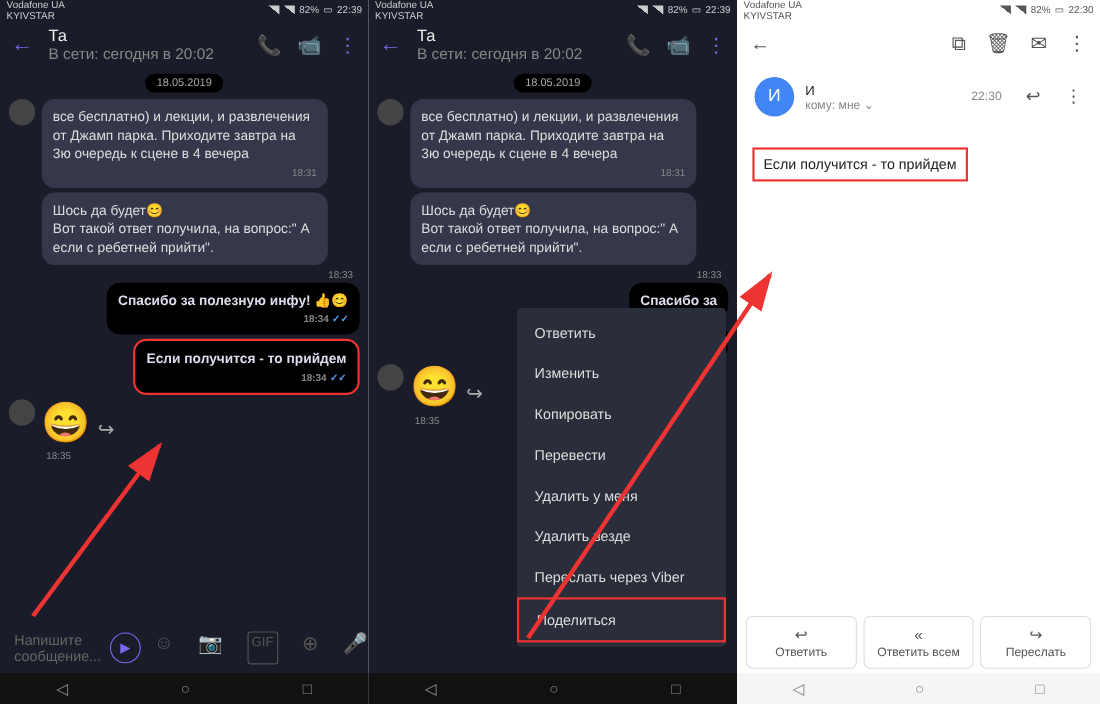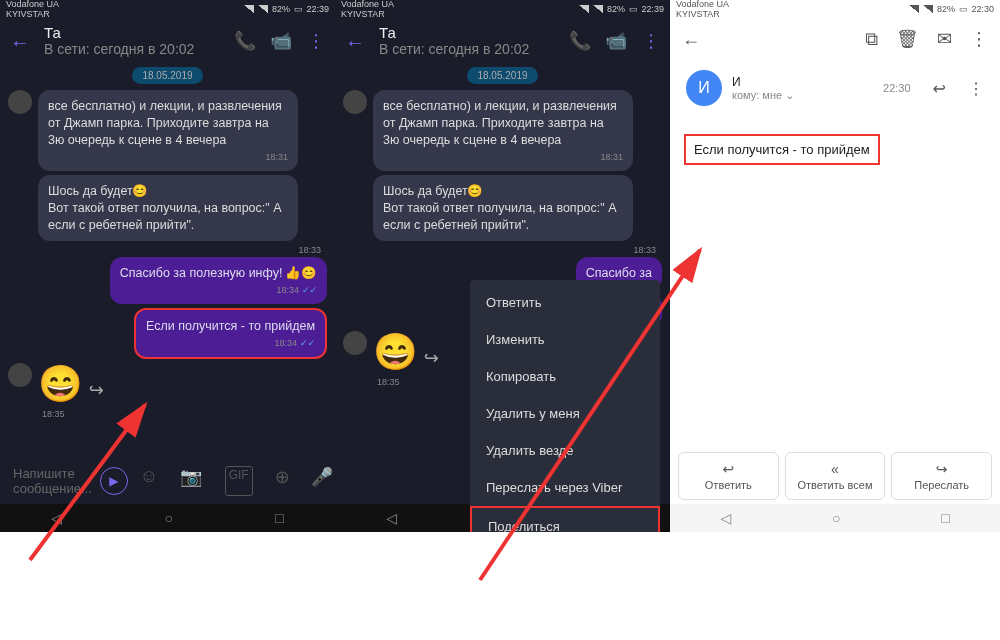--- a/index.html
+++ b/index.html
@@ -1,36 +1,36 @@
 <!DOCTYPE html>
 <html><head>
 <meta charset="utf-8">
 <style>
   * { margin:0; padding:0; box-sizing:border-box; font-family: Arial, sans-serif; }
   body { background:#fff; width:1000px; height:640px; display:flex; position:relative; }
-  .panel { height:532px; position:relative; overflow:hidden; }
+  .panel { height:640px; position:relative; overflow:hidden; }
   .p1,.p2 { width:335px; background:#1a1d29; color:#ddd; }
   .p3 { width:330px; background:#fff; color:#222; }
   .statusbar { height:18px; display:flex; justify-content:space-between; padding:2px 6px; font-size:9px; color:#ccc; align-items:center; }
   .p3 .statusbar { color:#555; }
   .statusbar .right { display:flex; gap:4px; align-items:center; }
   .sig { width:10px; height:8px; background:linear-gradient(to top right,transparent 49%,currentColor 50%); display:inline-block; }
   .chat-header { display:flex; align-items:center; padding:6px 10px; gap:14px; }
   .back-arrow { color:#7b68ee; font-size:20px; }
   .hdr-name { flex:1; }
   .hdr-name .name { font-size:15px; color:#eee; }
   .hdr-name .status { font-size:14px; color:#888; }
   .hdr-icon { color:#7b68ee; font-size:18px; }
-  .date-pill { background:#0c4a6e; color:#aaa; font-size:10px; padding:3px 10px; border-radius:10px; margin:4px auto; width:max-content; }
+  .date-pill { background:#000000; color:#aaa; font-size:10px; padding:3px 10px; border-radius:10px; margin:4px auto; width:max-content; }
   .msg-row { display:flex; padding:2px 8px; gap:6px; align-items:flex-start; }
   .msg-row.out { justify-content:flex-end; }
   .avatar { width:24px; height:24px; border-radius:50%; background:#444; flex-shrink:0; }
   .bubble { max-width:260px; padding:8px 10px; border-radius:12px; font-size:12.5px; line-height:1.35; position:relative; }
   .bubble.in { background:#34384a; color:#ddd; }
-  .bubble.out { background:#4c1d95; color:#dde; }
+  .bubble.out { background:#000000; color:#dde;font-weight:bold; }
   .time { font-size:9px; color:#888; display:block; text-align:right; margin-top:2px; }
   .time.sep { text-align:right; padding-right:14px; font-size:9px; color:#888; }
   .check { color:#58a6ff; font-size:9px; margin-left:3px; }
   .highlight-red { border:2.5px solid #e33; }
   .emoji-big { font-size:36px; }
   .fwd { color:#aaa; font-size:18px; margin-left:6px; }
   .input-bar { position:absolute; bottom:30px; left:0; right:0; padding:6px 13px; display:flex; flex-direction:row; gap:6px; }
   .input-row { display:flex; align-items:center; gap:8px; }
   .input-field { flex:1; color:#666; font-size:13px; }
   .send-btn { width:28px; height:28px; border:1.5px solid #7b68ee; border-radius:50%; display:flex; align-items:center; justify-content:center; color:#7b68ee; font-size:12px; }
@@ -163,20 +163,21 @@
   <div class="msg-row">
       <div class="avatar"></div>
       <div><span class="emoji-big">😄</span><span class="fwd">↪</span></div>
     </div>
   <div class="time sep" style="text-align:left;padding-left:42px">18:35</div>
 
   <div class="ctx-menu">
     <div class="ctx-item">Ответить</div>
     <div class="ctx-item">Изменить</div>
     <div class="ctx-item">Копировать</div>
+    <div class="ctx-item">Перевести</div>
     <div class="ctx-item">Удалить у меня</div>
     <div class="ctx-item">Удалить везде</div>
     <div class="ctx-item">Переслать через Viber</div>
     <div class="ctx-item hl">Поделиться</div>
   </div>
   <div class="navbar">
       <span>◁</span>
       <span>○</span>
       <span>□</span>
     </div>

